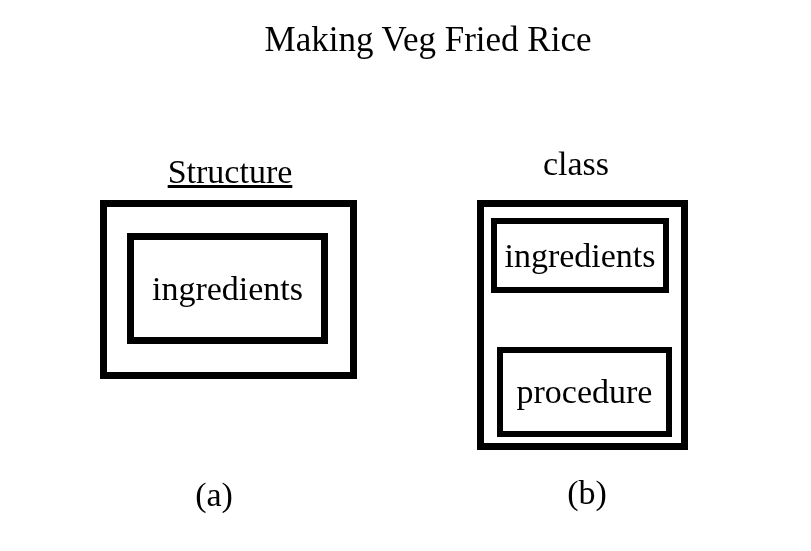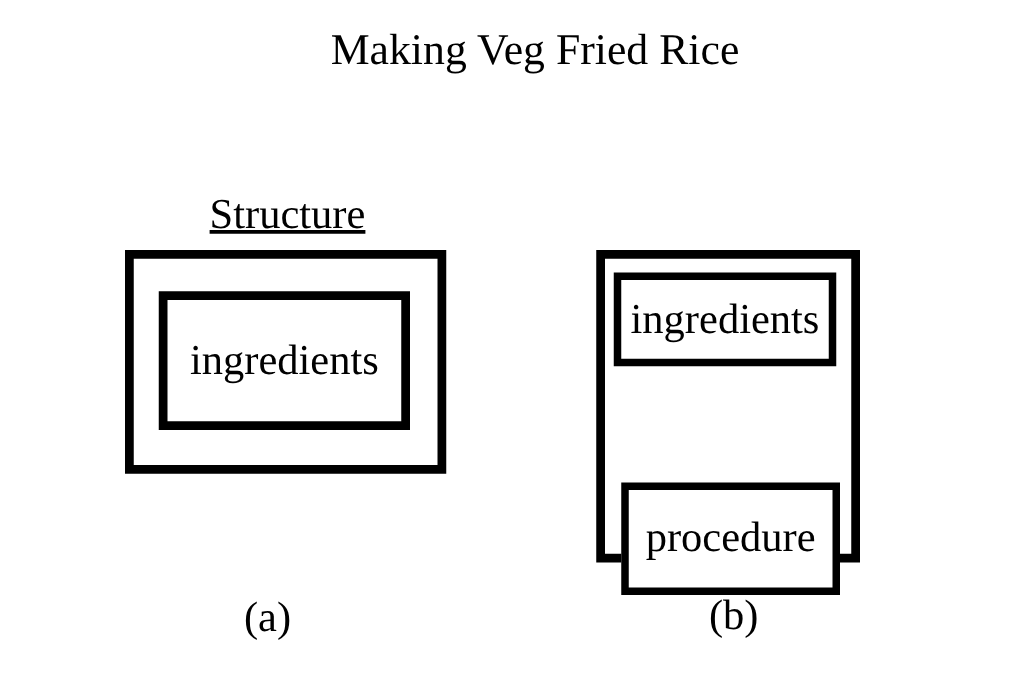--- a/index.html
+++ b/index.html
@@ -43,21 +43,21 @@
     font-size: 34px;
     line-height: 1;
     white-space: nowrap;
   }
   
   .box-a-outer { left: 100px; top: 200px; width: 257px; height: 179px; }
   .box-a-inner { left: 20px;  top: 26px;  width: 201px; height: 111px; position: absolute; }
   
   .box-b-outer { left: 477px; top: 200px; width: 211px; height: 250px; }
   .box-b-ingredients { left: 7px;  top: 11px;  width: 178px; height: 75px; position: absolute; }
-  .box-b-procedure   { left: 13px; top: 140px; width: 175px; height: 90px; position: absolute; margin-top: 39px; }
+  .box-b-procedure   { left: 13px; top: 140px; width: 175px; height: 90px; position: absolute; }
   
   .pos-title     { left: 428px; top: 20px; }
   .pos-heading-a { left: 230px; top: 152px; text-decoration: underline; }
   .pos-heading-b { left: 576px; top: 144px; }
   .pos-caption-a { left: 214px; top: 475px; }
   .pos-caption-b { left: 587px; top: 473px; }
 </style>
 </head>
 <body>
 
@@ -68,20 +68,21 @@
   <div class="txt heading-txt pos-heading-a">Structure</div>
 
   <div class="box outer-box box-a-outer">
     <div class="box inner-box box-a-inner">
       <span>ingredients</span>
     </div>
   </div>
 
   <div class="txt caption-txt pos-caption-a">(a)</div>
 
+  <div class="txt heading-txt pos-heading-b">class</div>
 
   <div class="box outer-box box-b-outer">
     <div class="box inner-box inner-box-thin box-b-ingredients">
       <span>ingredients</span>
     </div>
     <div class="box inner-box inner-box-thin box-b-procedure">
       <span>procedure</span>
     </div>
   </div>
 

